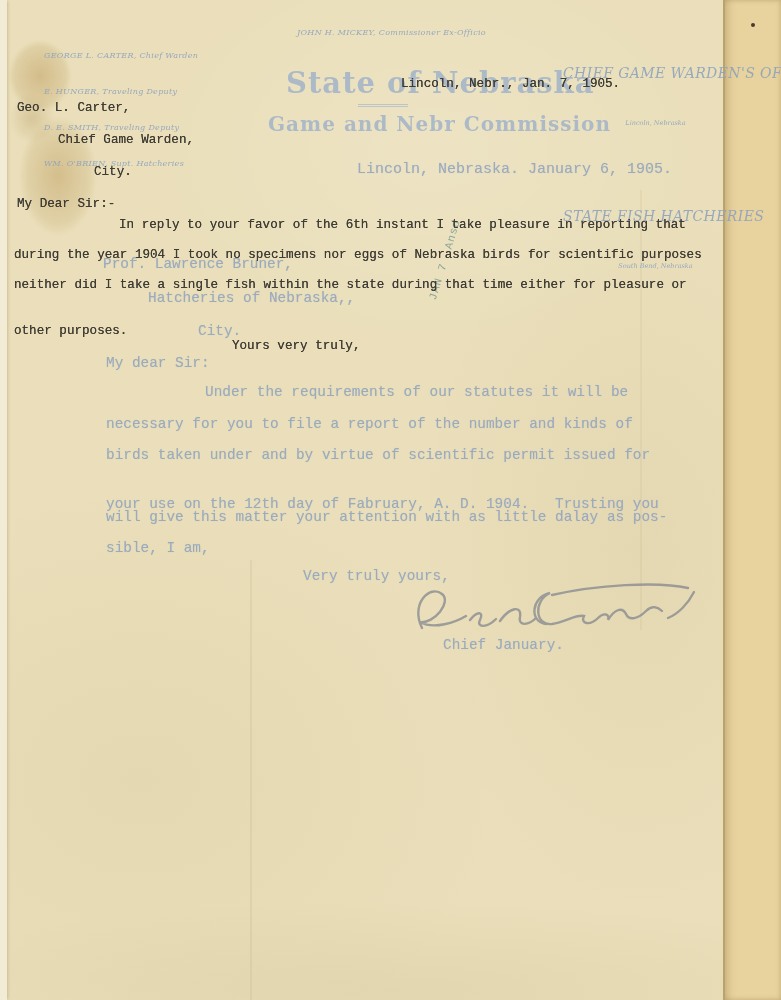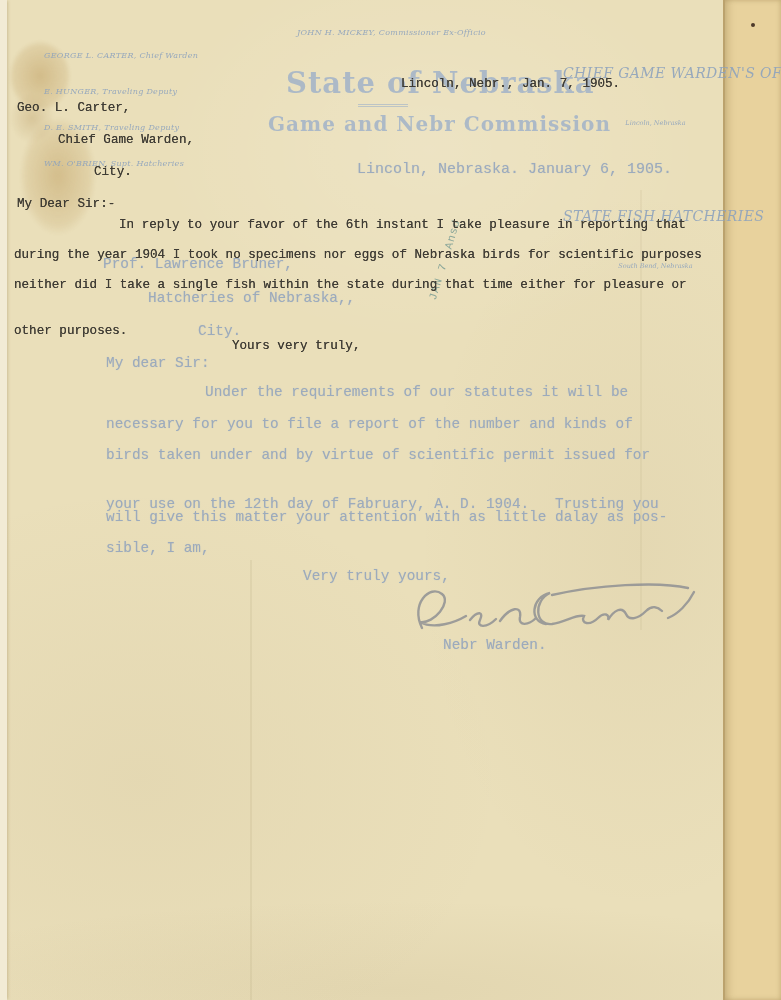--- a/index.html
+++ b/index.html
@@ -92,21 +92,21 @@
   <div class="mono-ghost" style="left:148px;top:290px;">Hatcheries of Nebraska,,</div>
   <div class="mono-ghost" style="left:198px;top:323px;">City.</div>
   <div class="mono-ghost" style="left:106px;top:355px;">My dear Sir:</div>
   <div class="mono-ghost" style="left:205px;top:384px;">Under the requirements of our statutes it will be</div>
   <div class="mono-ghost" style="left:106px;top:447px;">birds taken under and by virtue of scientific permit issued for</div>
   <div class="mono-ghost" style="left:106px;top:416px;">necessary for you to file a report of the number and kinds of</div>
   <div class="mono-ghost" style="left:106px;top:496px;">your use on the 12th day of Fabruary, A. D. 1904.   Trusting you</div>
   <div class="mono-ghost" style="left:106px;top:509px;">will give this matter your attention with as little dalay as pos-</div>
   <div class="mono-ghost" style="left:106px;top:540px;">sible, I am,</div>
   <div class="mono-ghost" style="left:303px;top:568px;">Very truly yours,</div>
-  <div class="mono-ghost" style="left:443px;top:637px;">Nebr Warden.</div>
+  <div class="mono-ghost" style="left:443px;top:637px;">Chief January.</div>
 
   <svg class="sig" width="310" height="78" viewBox="0 0 310 78">
     <g fill="none" stroke="#84878f" stroke-width="2.4" stroke-linecap="round" opacity="0.75">
       <path d="M22,54 C10,30 30,10 42,20 C52,28 34,50 20,48 C34,56 56,48 66,42"></path>
       <path d="M70,46 c8,-10 14,-8 10,0 c-4,8 7,8 16,-1"></path>
       <path d="M100,47 c10,-14 22,-16 20,-4 c-2,10 9,8 16,1"></path>
       <path d="M146,50 c-17,-2 -15,-27 4,-31 c-17,8 -15,33 2,31 c14,-2 24,-10 32,-8 c-4,8 6,10 14,2 c6,-6 12,-4 10,2 c6,-10 14,-14 18,-6 c3,7 12,5 20,-3 c6,-6 12,-4 16,0"></path>
       <path d="M152,21 C196,11 258,7 288,14"></path>
       <path d="M268,44 c10,-4 20,-14 26,-26"></path>
     </g>

